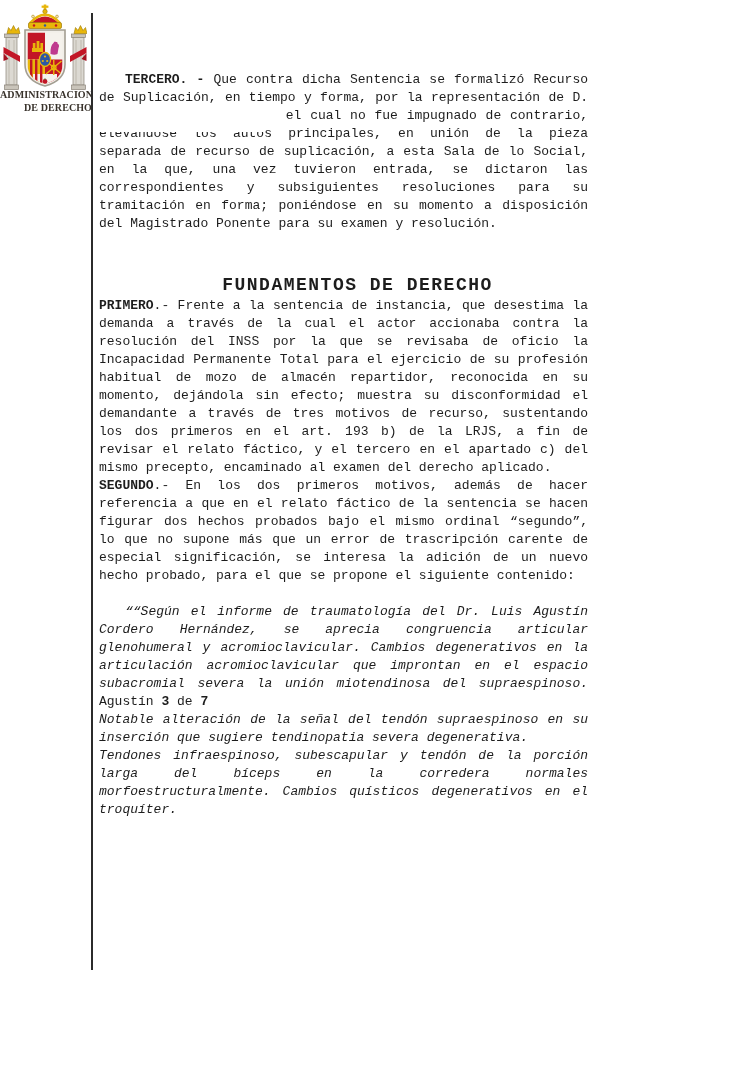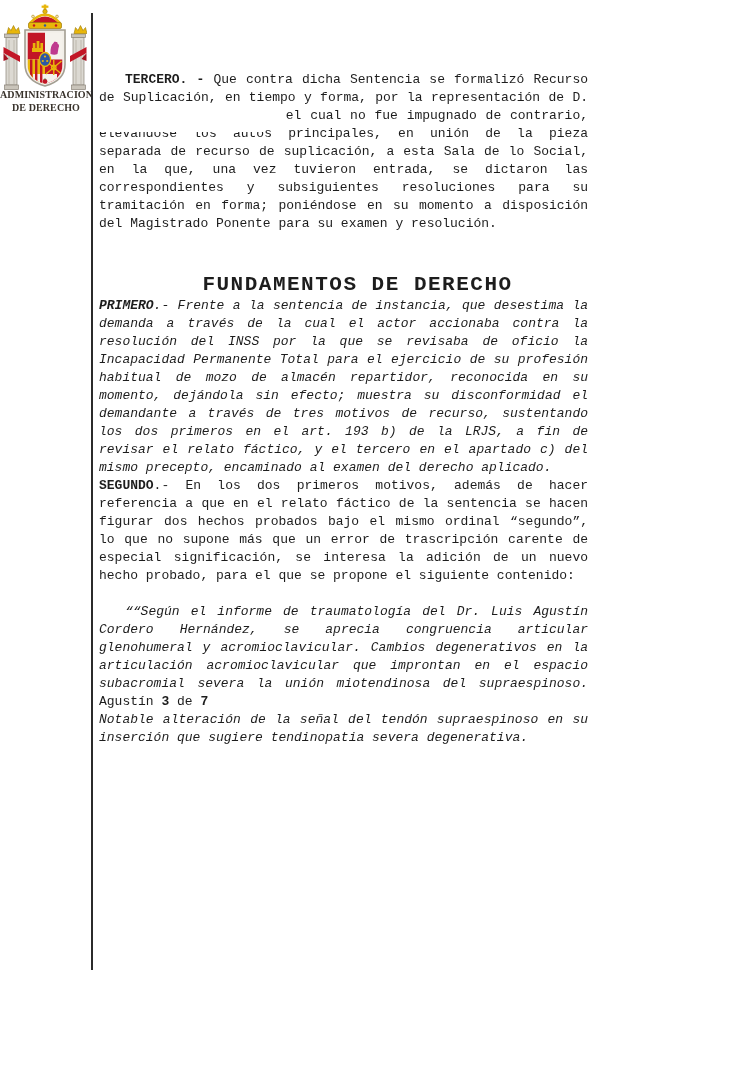--- a/index.html
+++ b/index.html
@@ -2,40 +2,40 @@
 <html><head>
 <meta charset="utf-8">
 <style>
   html,body{margin:0;padding:0;background:#ffffff;}
   .page{position:relative;width:750px;height:1066px;background:#ffffff;overflow:hidden;
         font-family:"Liberation Mono","DejaVu Sans Mono",monospace;color:#1d1d1d;}
 
   
   .margin-col{position:absolute;left:0;top:0;width:92px;}
   .crest{position:absolute;left:3px;top:4px;width:84px;height:86px;}
-  .org{position:absolute;left:0;top:88px;width:92px;text-align:center;
+  .org{position:absolute;left:0;top:88px;width:92px;text-align:right;
        font-family:"Liberation Serif","DejaVu Serif",serif;font-weight:700;
        font-size:10px;line-height:13px;color:#39332c;letter-spacing:.1px;}
   .vrule{position:absolute;left:91px;top:13px;width:2px;height:957px;background:#2b2b2b;}
 
   
   .content{position:absolute;left:99px;top:71px;width:489px;
            font-size:13px;line-height:18px;text-align:justify;}
   .content p{margin:0;padding:0;}
   .para{text-align:justify;}
   .indent{text-indent:26px;}
   .b{font-weight:bold;}
   .ital{font-style:italic;}
   .upright{font-style:normal;}
   .rel{position:relative;}
 
   .para-vista{margin-top:16px;}
-  .heading{margin:40px 0 0 0;padding-left:28px;font-size:21px;line-height:24px;
+  .heading{margin:40px 0 0 0;padding-left:28px;font-size:18px;line-height:24px;
            font-weight:bold;letter-spacing:1.5px;text-align:center;text-indent:0;}
-  .para-primero{margin-top:33px;font-style:italic;}
+  .para-primero{margin-top:33px;}
   .para-segundo{margin-top:21px;font-family:Liberation Mono, monospace;}
   .quote{margin-top:18px;}
 
   
   .redacted{display:inline-block;width:178px;height:9px;}
   
   .scan-clip{position:absolute;left:0;top:54.5px;width:165px;height:6px;background:#ffffff;}
 </style>
 </head>
 <body>
@@ -149,16 +149,17 @@
     </p>
 
     <div class="quote">
       <p class="para indent"><span class="ital">““Según el informe de traumatología del Dr. Luis Agustín Cordero Hernández, se aprecia congruencia articular glenohumeral y acromioclavicular. Cambios degenerativos en la articulación acromioclavicular que improntan en el espacio subacromial severa la unión miotendinosa del supraespinoso.</span>
         <span class="upright"><span>Agustín</span>
           <span class="b">3</span>
           <span>de</span>
           <span class="b">7</span></span>
       </p>
       <p class="para ital">Notable alteración de la señal del tendón supraespinoso en su inserción que sugiere tendinopatia severa degenerativa.</p>
+      <p class="para ital">Tendones infraespinoso, subescapular y tendón de la porción larga del bíceps en la corredera normales morfoestructuralmente. Cambios quísticos degenerativos en el troquíter.</p>
     </div>
 
   </main>
 </div>
 
 </body></html>

